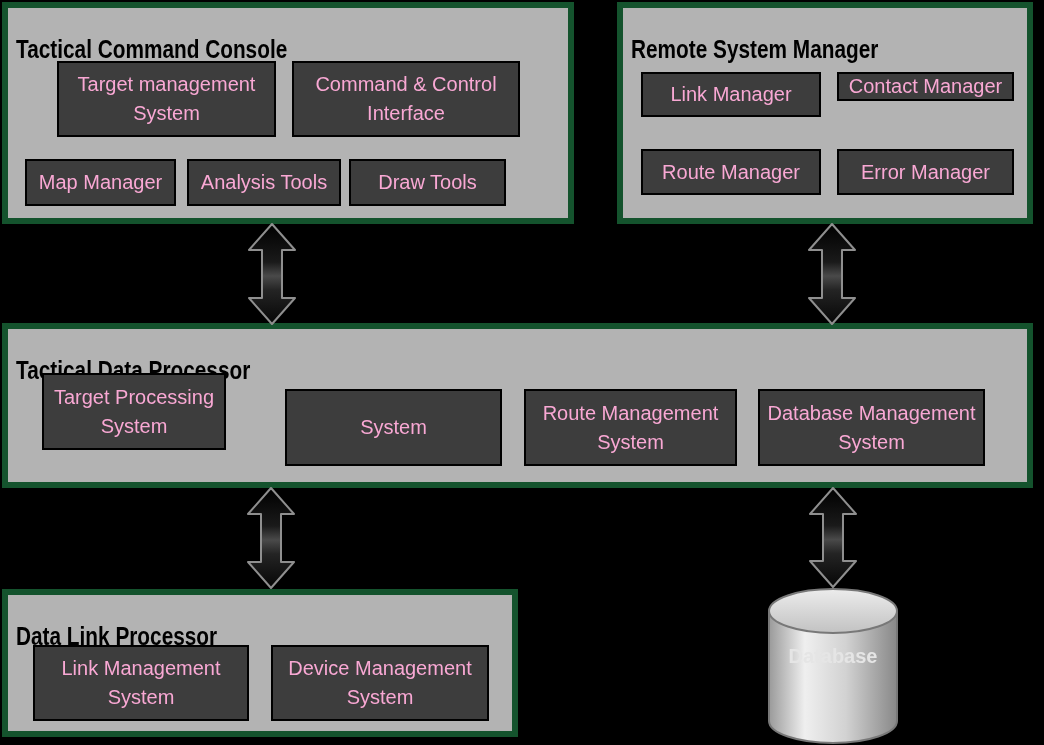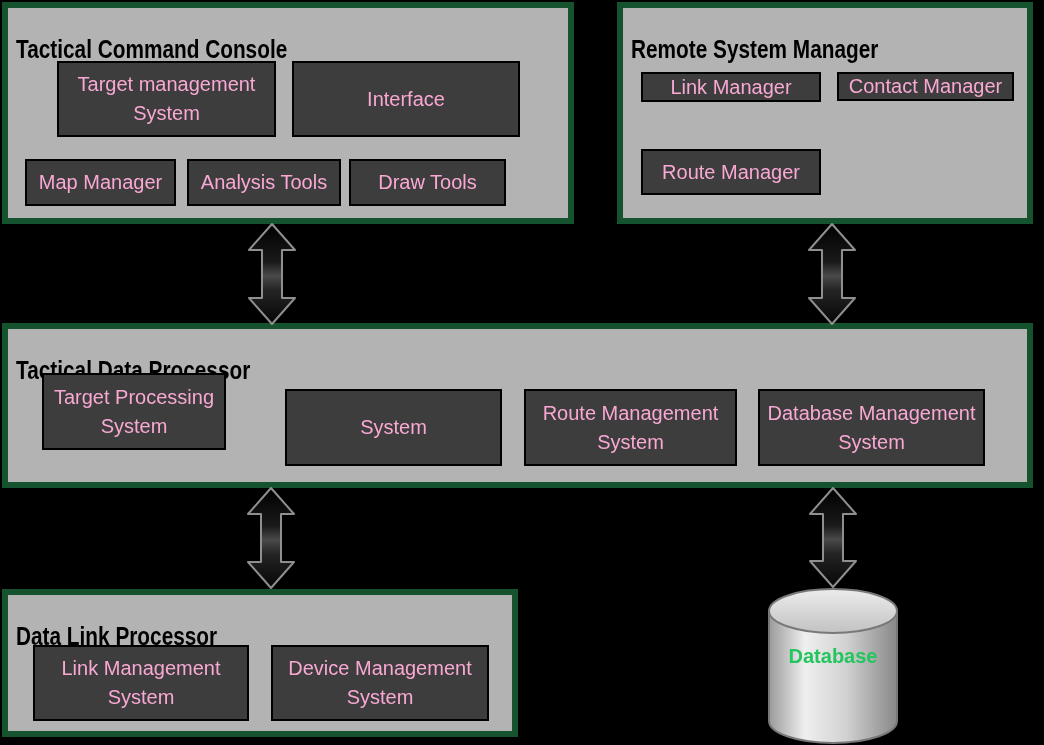--- a/index.html
+++ b/index.html
@@ -49,21 +49,21 @@
     line-height: 29px;
     white-space: nowrap;
   }
   .arrow, .cylinder {
     position: absolute;
   }
   .db-label {
     position: absolute;
     font-size: 20px;
     font-weight: bold;
-    color: #22c55e;
+    color: #e5e5e5;
     text-align: center;
   }
 </style>
 </head>
 <body>
 
 <div class="stage">
 
   <svg width="0" height="0" style="position:absolute">
     <defs>
@@ -87,43 +87,47 @@
     </defs>
   </svg>
 
   <section class="panel" style="left:2px;top:2px;width:572px;height:222px">
     <h2 class="ptitle">Tactical Command Console</h2>
     <div class="mbox" style="left:49px;top:53px;width:219px;height:76px">
       <span>Target management</span>
       <span>System</span>
     </div>
     <div class="mbox" style="left:284px;top:53px;width:228px;height:76px">
+      <span>Command &amp; Control</span>
       <span>Interface</span>
     </div>
     <div class="mbox" style="left:17px;top:151px;width:151px;height:47px">
       <span>Map Manager</span>
     </div>
     <div class="mbox" style="left:179px;top:151px;width:154px;height:47px">
       <span>Analysis Tools</span>
     </div>
     <div class="mbox" style="left:341px;top:151px;width:157px;height:47px">
       <span>Draw Tools</span>
     </div>
   </section>
 
   <section class="panel" style="left:617px;top:2px;width:416px;height:222px">
     <h2 class="ptitle">Remote System Manager</h2>
-    <div class="mbox" style="left:18px;top:64px;width:180px;height:30px">
+    <div class="mbox" style="left:18px;top:64px;width:180px;height:45px">
       <span>Link Manager</span>
     </div>
     <div class="mbox" style="left:214px;top:64px;width:177px;height:29px">
       <span>Contact Manager</span>
     </div>
     <div class="mbox" style="left:18px;top:141px;width:180px;height:46px">
       <span>Route Manager</span>
+    </div>
+    <div class="mbox" style="left:214px;top:141px;width:177px;height:46px">
+      <span>Error Manager</span>
     </div>
   </section>
 
   <section class="panel" style="left:2px;top:323px;width:1031px;height:165px">
     <h2 class="ptitle">Tactical Data Processor</h2>
     <div class="mbox" style="left:34px;top:44px;width:184px;height:77px">
       <span>Target Processing</span>
       <span>System</span>
     </div>
     <div class="mbox" style="left:277px;top:60px;width:217px;height:77px">

